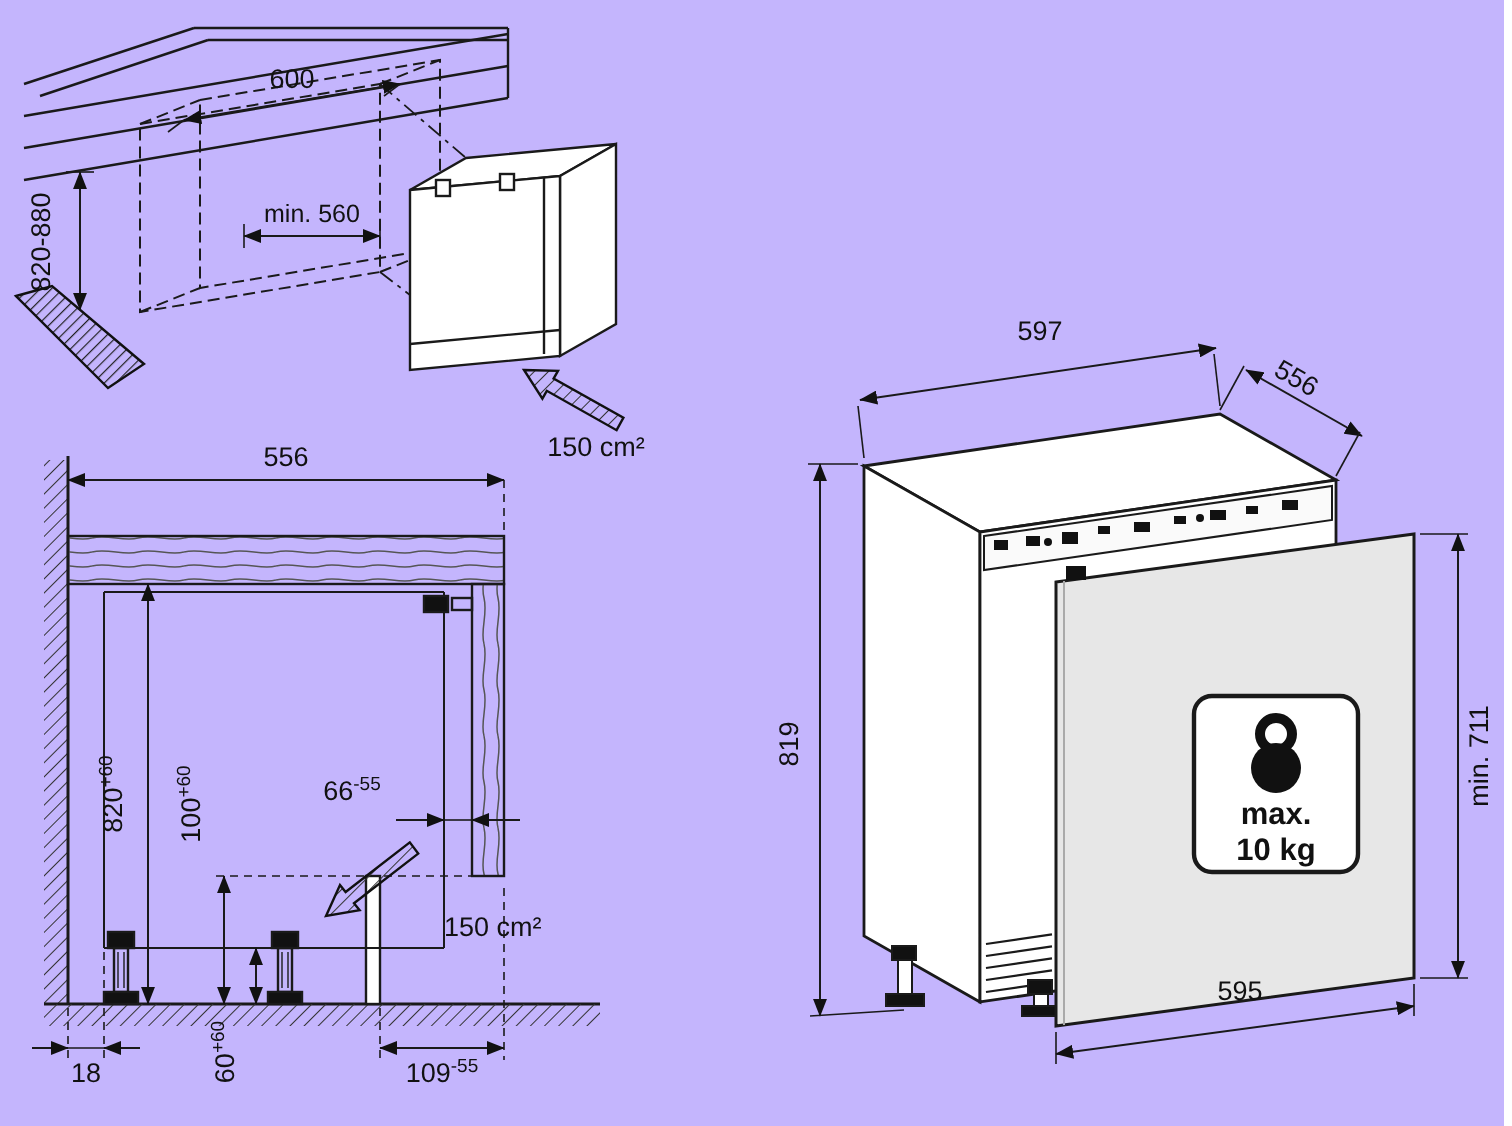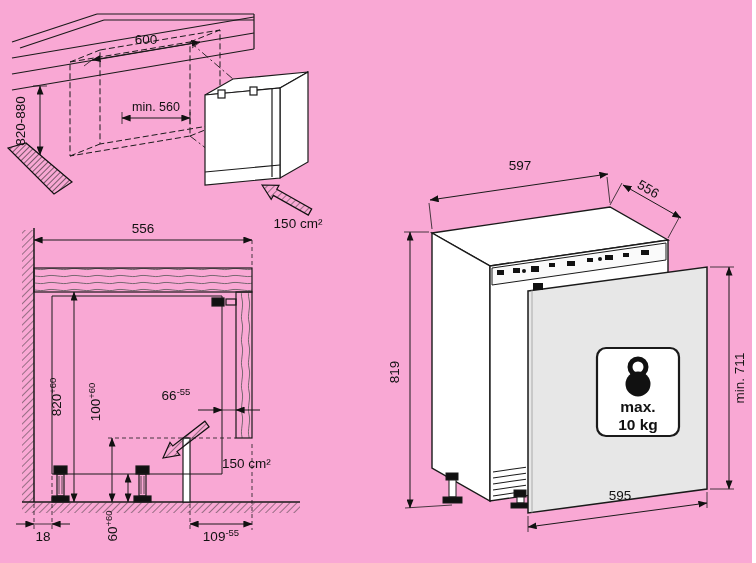--- a/index.html
+++ b/index.html
@@ -1,16 +1,16 @@
 <!DOCTYPE html>
 <html><head>
 <meta charset="utf-8">
 <style>
   body{margin:0;background:#fff}
-  .stage{width:752px;height:563px;position:relative;background:#f9a8d4;font-family:"Liberation Sans",sans-serif}
+  .stage{width:752px;height:563px;position:relative;background:#c4b5fd;font-family:"Liberation Sans",sans-serif}
   svg{display:block}
   .dim{font-family:"Liberation Sans",sans-serif;font-size:13.5px;fill:#111}
   .dimsm{font-family:"Liberation Sans",sans-serif;font-size:12.5px;fill:#111}
   .badge-text{font-family:"Liberation Sans",sans-serif;font-size:15.5px;font-weight:700;fill:#111}
   line,path,polygon,rect,polyline{vector-effect:none}
 </style>
 </head>
 <body>
 
 <div class="stage">

